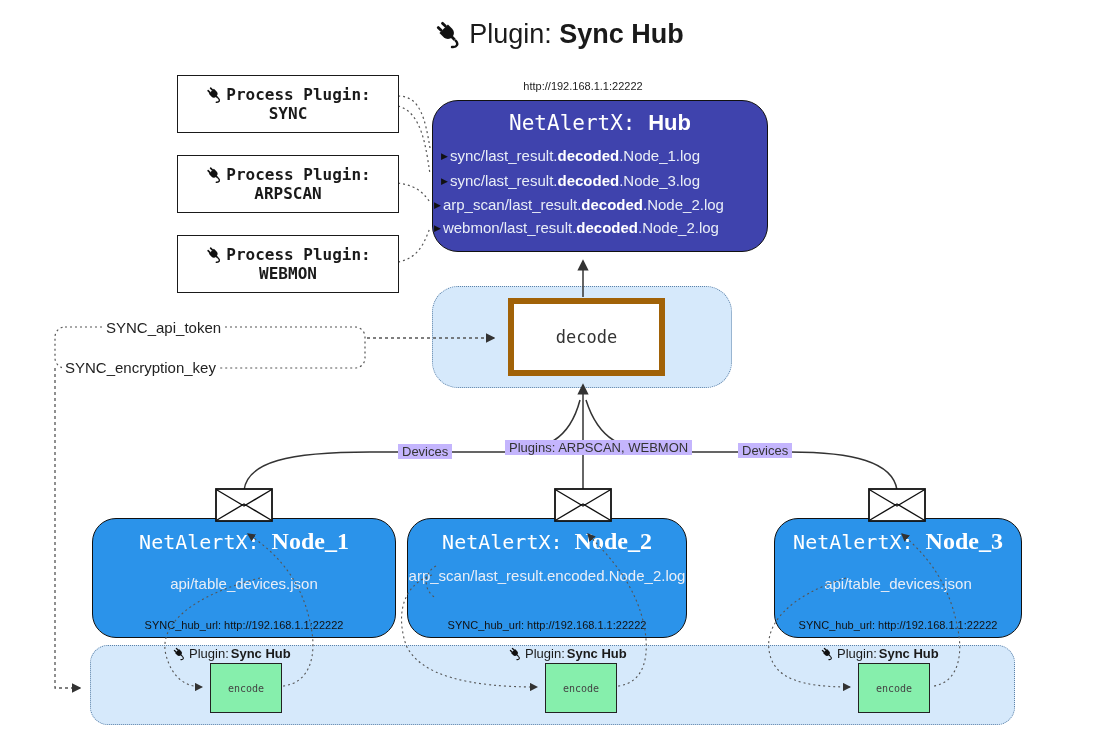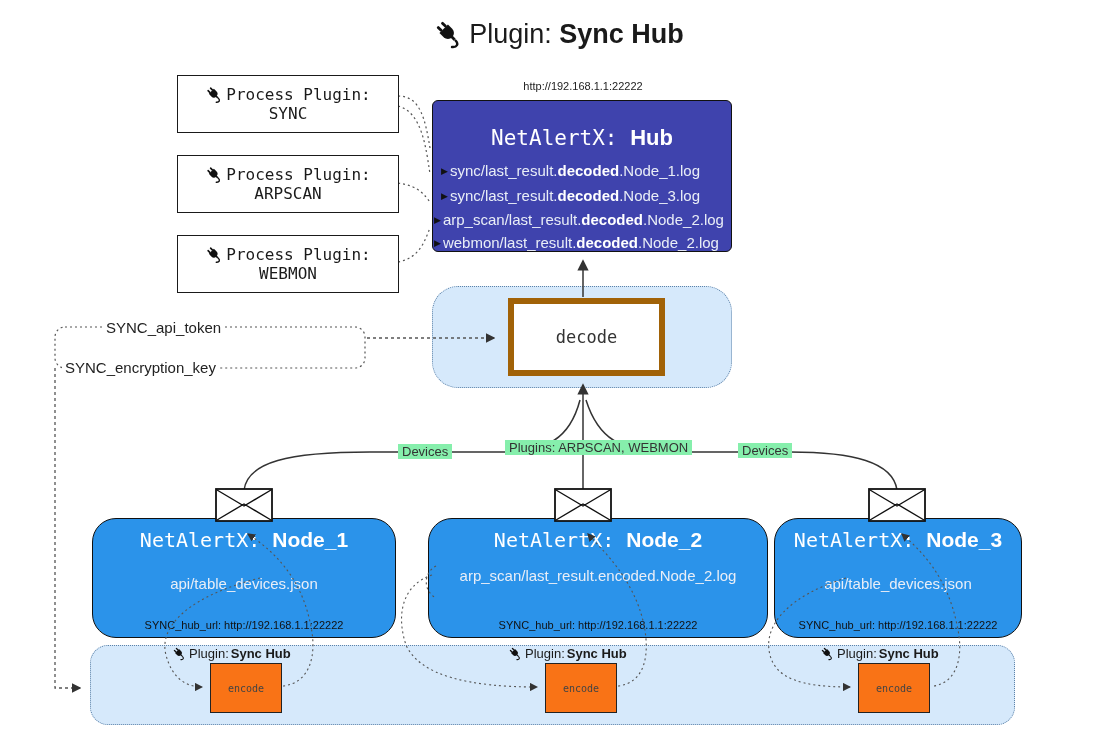--- a/index.html
+++ b/index.html
@@ -11,30 +11,30 @@
 
   
   .diagram-title{position:absolute;left:0;top:18px;width:1117px;text-align:center;
     font-size:27px;color:#1a1a1a;z-index:2;}
   .diagram-title .plug{width:32px;height:32px;vertical-align:-7px;margin-right:4px;}
   .diagram-title b{font-weight:bold;}
 
   
   .proc-box{position:absolute;left:177px;width:220px;height:56px;background:#fff;
     border:1.6px solid #1a1a1a;display:flex;flex-direction:column;justify-content:center;
-    align-items:center;font-family:"DejaVu Sans Mono",monospace;font-size:16px;color:#1a1a1a;z-index:2;}
+    align-items:center;font-family:"DejaVu Sans Mono",monospace;font-size:16px;color:#1a1a1a;z-index:2;font-weight:bold;}
   .proc-box .l1{display:flex;align-items:center;gap:2px;}
   .proc-box .plug{width:19px;height:19px;}
 
   
   .hub-url{position:absolute;left:433px;top:80px;width:300px;text-align:center;
     font-size:11px;color:#222;z-index:2;}
-  .hub-box{position:absolute;left:432px;top:100px;width:300px;height:152px;
-    background:var(--hub_fill);border:1.8px solid #111;border-radius:6px;
-    box-sizing:border-box;z-index:2;padding-top:24px;}
+  .hub-box{position:absolute;left:432px;top:100px;width:336px;height:152px;
+    background:var(--hub_fill);border:1.8px solid #111;border-radius:26px;
+    box-sizing:border-box;z-index:2;padding-top:9px;}
   .hub-title{ text-align:center;font-family:"DejaVu Sans Mono",monospace;
     font-size:21px;color:#fff;margin-bottom:7px;}
   .hub-title b{font-family:"Liberation Sans",sans-serif;font-size:22px;}
   .hub-line{height:25px;display:flex;align-items:center;font-size:15px;
     color:var(--text_light);white-space:nowrap;}
   .hub-line .tri{font-size:9px;color:#111;margin-right:2px;}
   .hub-line b{color:#fff;}
   .hub-line:nth-of-type(2),.hub-line:nth-of-type(3){padding-left:8px;}
   .hub-line:nth-of-type(4),.hub-line:nth-of-type(5){padding-left:1px;height:23px;}
 
@@ -45,45 +45,45 @@
   .decode-box{position:absolute;left:508px;top:298px;width:157px;height:78px;
     background:#fff;border:6px solid #a16207;box-sizing:border-box;display:flex;
     align-items:center;justify-content:center;font-family:"DejaVu Sans Mono",monospace;
     font-size:17px;color:#333;z-index:2;}
 
   
   .cfg-label{position:absolute;background:#fff;font-size:15px;color:#222;
     padding:0 3px;z-index:2;white-space:nowrap;}
 
   
-  .edge-label{position:absolute;background:#86efac;font-size:13px;color:#333;
+  .edge-label{position:absolute;background:#c4b5fd;font-size:13px;color:#333;
     padding:0 4px;z-index:2;white-space:nowrap;}
 
   
   .node-box{position:absolute;top:518px;height:120px;background:var(--node_fill);
     border:1.8px solid #111;border-radius:24px;box-sizing:border-box;z-index:2;}
   .node-title{text-align:center;font-family:"DejaVu Sans Mono",monospace;
     font-size:20px;color:#fff;margin-top:9px;}
-  .node-title b{font-family:Liberation Sans, sans-serif;font-size:21px;}
+  .node-title b{font-family:Liberation Serif, serif;font-size:24px;}
   .node-lines{position:absolute;left:0;right:0;top:44px;text-align:center;
     font-size:15px;color:var(--text_light);line-height:26px;}
   .node-footer{position:absolute;left:0;right:0;bottom:6px;text-align:center;
     font-size:11px;color:#111;margin-top:39px;}
 
   
   .envelope{position:absolute;top:488px;width:58px;height:34px;z-index:4;}
 
   
   .sync-bar{position:absolute;left:90px;top:645px;width:925px;height:80px;
     background:var(--panel_fill);border:1.6px dotted #5d82a8;border-radius:18px;
     box-sizing:border-box;z-index:2;}
   .enc-label{position:absolute;top:646px;font-size:13px;color:#1a1a1a;z-index:2;
     display:flex;align-items:center;gap:2px;white-space:nowrap;}
   .enc-label .plug{width:15px;height:15px;}
-  .encode-box{position:absolute;top:663px;width:72px;height:50px;background:#f97316;
+  .encode-box{position:absolute;top:663px;width:72px;height:50px;background:#86efac;
     border:1.8px solid #222;box-sizing:border-box;display:flex;align-items:center;
     justify-content:center;font-family:"DejaVu Sans Mono",monospace;font-size:10px;
     color:#444;z-index:2;}
 </style>
 </head>
 <body>
 
 <div class="stage">
 
   <svg width="0" height="0" style="position:absolute">
@@ -199,21 +199,21 @@
   <div class="edge-label" style="left:505px;top:440px;">Plugins: ARPSCAN, WEBMON</div>
   <div class="edge-label" style="left:738px;top:443px;">Devices</div>
 
   <div class="node-box" style="left:92px;width:304px;">
     <div class="node-title"><span>NetAlertX: </span><b>Node_1</b></div>
     <div class="node-lines" style="top:52px;">
         <div>api/table_devices.json</div>
       </div>
     <div class="node-footer">SYNC_hub_url: http://192.168.1.1:22222</div>
   </div>
-  <div class="node-box" style="left:428px;width:340px;">
+  <div class="node-box" style="left:407px;width:280px;">
     <div class="node-title"><span>NetAlertX: </span><b>Node_2</b></div>
     <div class="node-lines">
       <div>arp_scan/last_result.encoded.Node_2.log</div>
     </div>
     <div class="node-footer">SYNC_hub_url: http://192.168.1.1:22222</div>
   </div>
   <div class="node-box" style="left:774px;width:248px;">
     <div class="node-title"><span>NetAlertX: </span><b>Node_3</b></div>
     <div class="node-lines" style="top:52px;">
         <div>api/table_devices.json</div>

